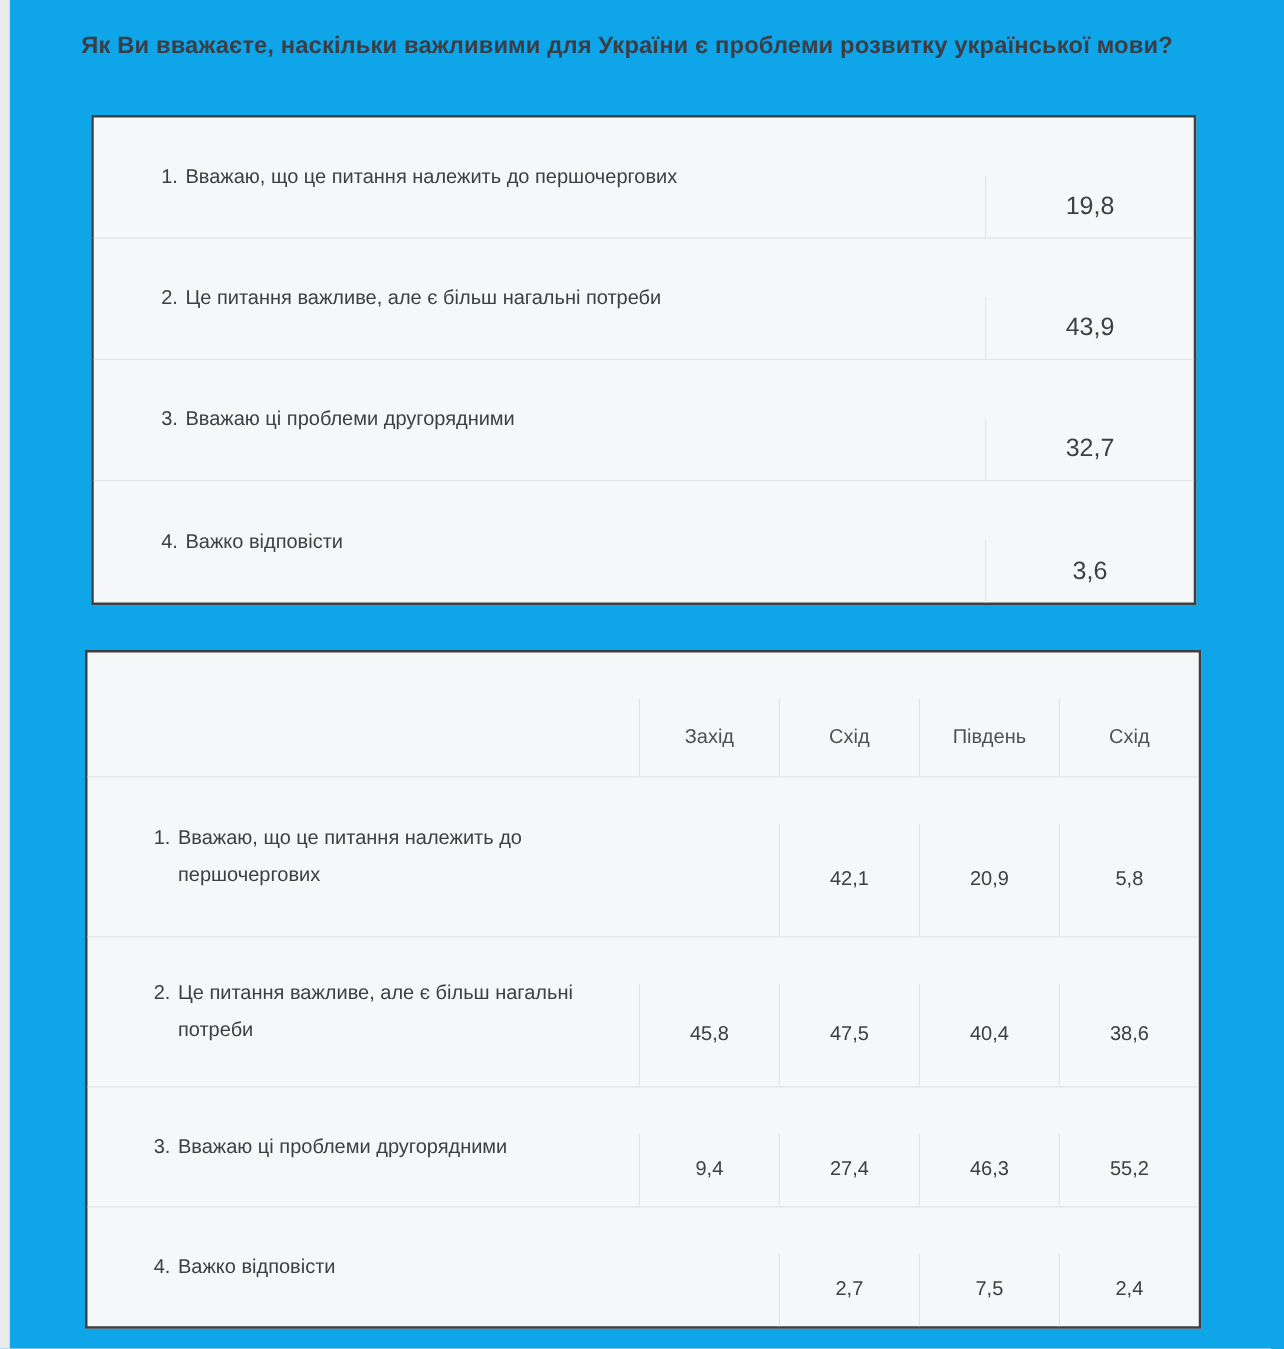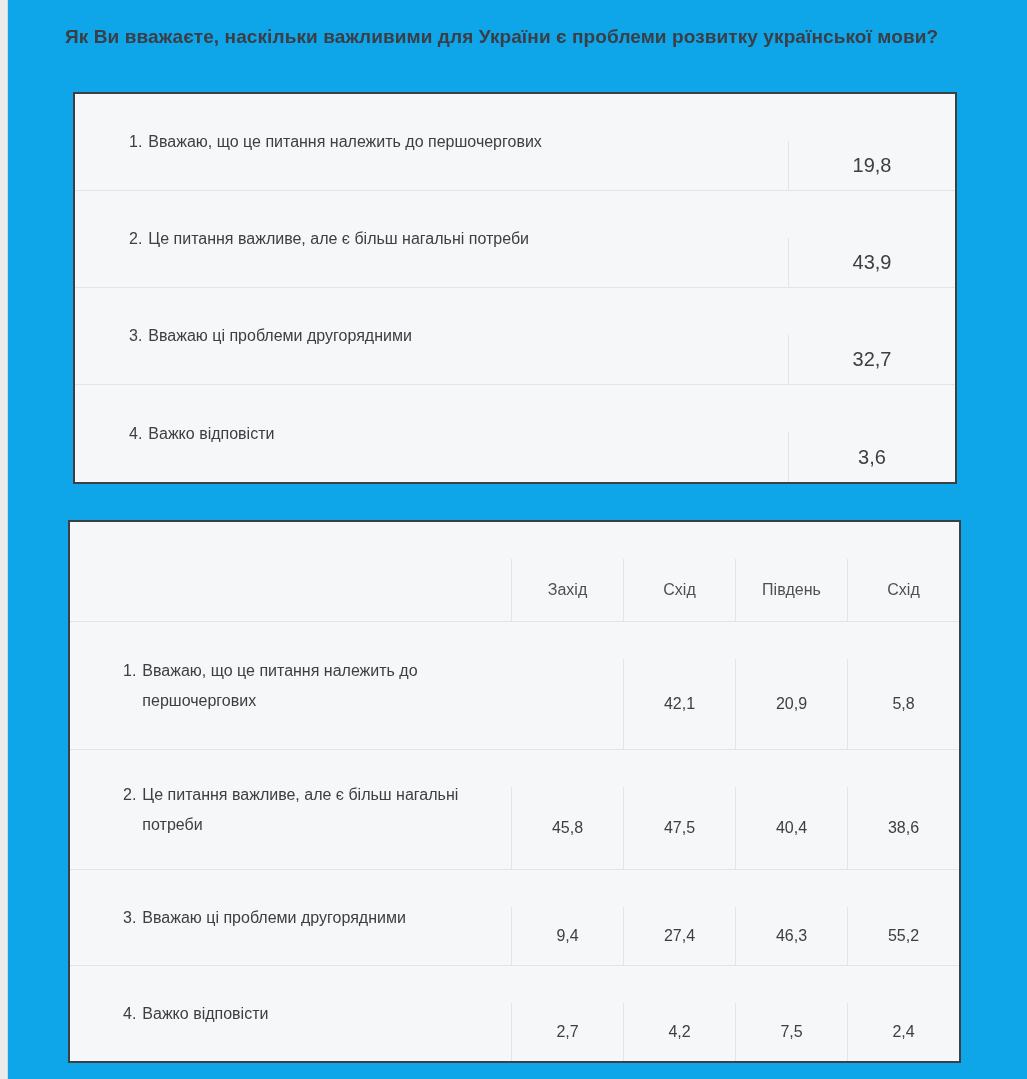--- a/index.html
+++ b/index.html
@@ -179,20 +179,19 @@
     </div>
 
     <div class="t2-row">
       <div class="t2-label-cell">
         <span class="t2-label-inner">
           <span class="row-num">4.</span>
           <span class="t2-label-text">Важко відповісти</span>
         </span>
       </div>
       <div class="t2-data-cell">2,7</div>
-      <div class="t2-data-cell">4,2</div>
       <div class="t2-data-cell">7,5</div>
       <div class="t2-data-cell">2,4</div>
     </div>
 
   </div>
 
 </div>
 
 </body></html>

